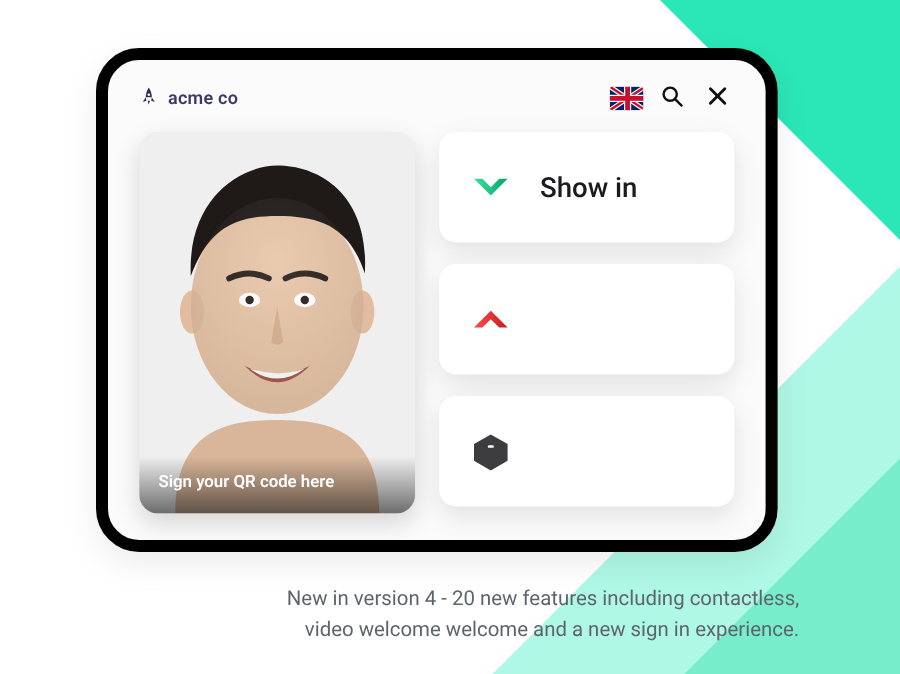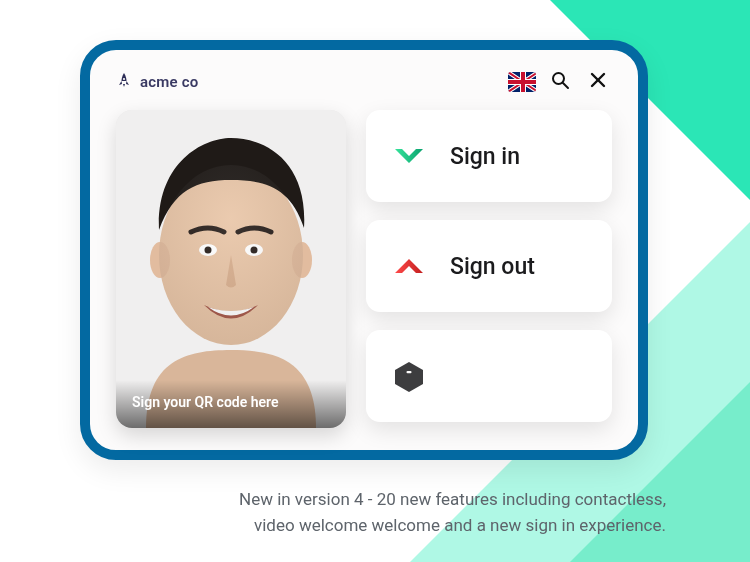--- a/index.html
+++ b/index.html
@@ -36,21 +36,21 @@
   }
 
   .tablet {
     position: absolute;
     left: 80px;
     top: 40px;
     width: 568px;
     height: 420px;
     background: #fcfbfb;
     border-radius: 36px;
-    border: 10px solid #0369a1;
+    border: 10px solid #000000;
     box-shadow: 0 10px 28px rgba(0,0,0,.08);
     padding: 18px 26px 22px 26px;
     display: flex;
     flex-direction: column;
   }
   .topbar {
     display: flex;
     align-items: center;
     gap: 10px;
     height: 30px;
@@ -234,36 +234,35 @@
             <svg width="38" height="38" viewBox="0 0 38 38">
               <defs>
                 <linearGradient id="gIn" x1="0" y1="0" x2="1" y2="0">
                   <stop offset="0%" stop-color="#36e39b"></stop>
                   <stop offset="100%" stop-color="#0aa26e"></stop>
                 </linearGradient>
               </defs>
               <path d="M5 12 L19 26 L33 12 L26 12 L19 19 L12 12 Z" fill="url(#gIn)"></path>
             </svg>
           </span>
-          <span class="lbl">Sign in</span>
+          <span class="lbl">Show in</span>
         </div>
 
         <div class="action">
           <span class="ic">
             <svg width="38" height="38" viewBox="0 0 38 38">
               <defs>
                 <linearGradient id="gOut" x1="0" y1="0" x2="1" y2="0">
                   <stop offset="0%" stop-color="#ff4a4a"></stop>
                   <stop offset="100%" stop-color="#c21f1f"></stop>
                 </linearGradient>
               </defs>
               <path d="M5 26 L19 12 L33 26 L26 26 L19 19 L12 26 Z" fill="url(#gOut)"></path>
             </svg>
           </span>
-          <span class="lbl">Sign out</span>
         </div>
 
         <div class="action">
           <span class="ic">
             <svg width="36" height="36" viewBox="0 0 36 36">
               <polygon points="18,4 32,12 32,26 18,34 4,26 4,12" fill="#3d3d3f"></polygon>
               <rect x="15.5" y="13" width="5" height="2.2" rx="1" fill="#fcfbfb"></rect>
             </svg>
           </span>
         </div>

